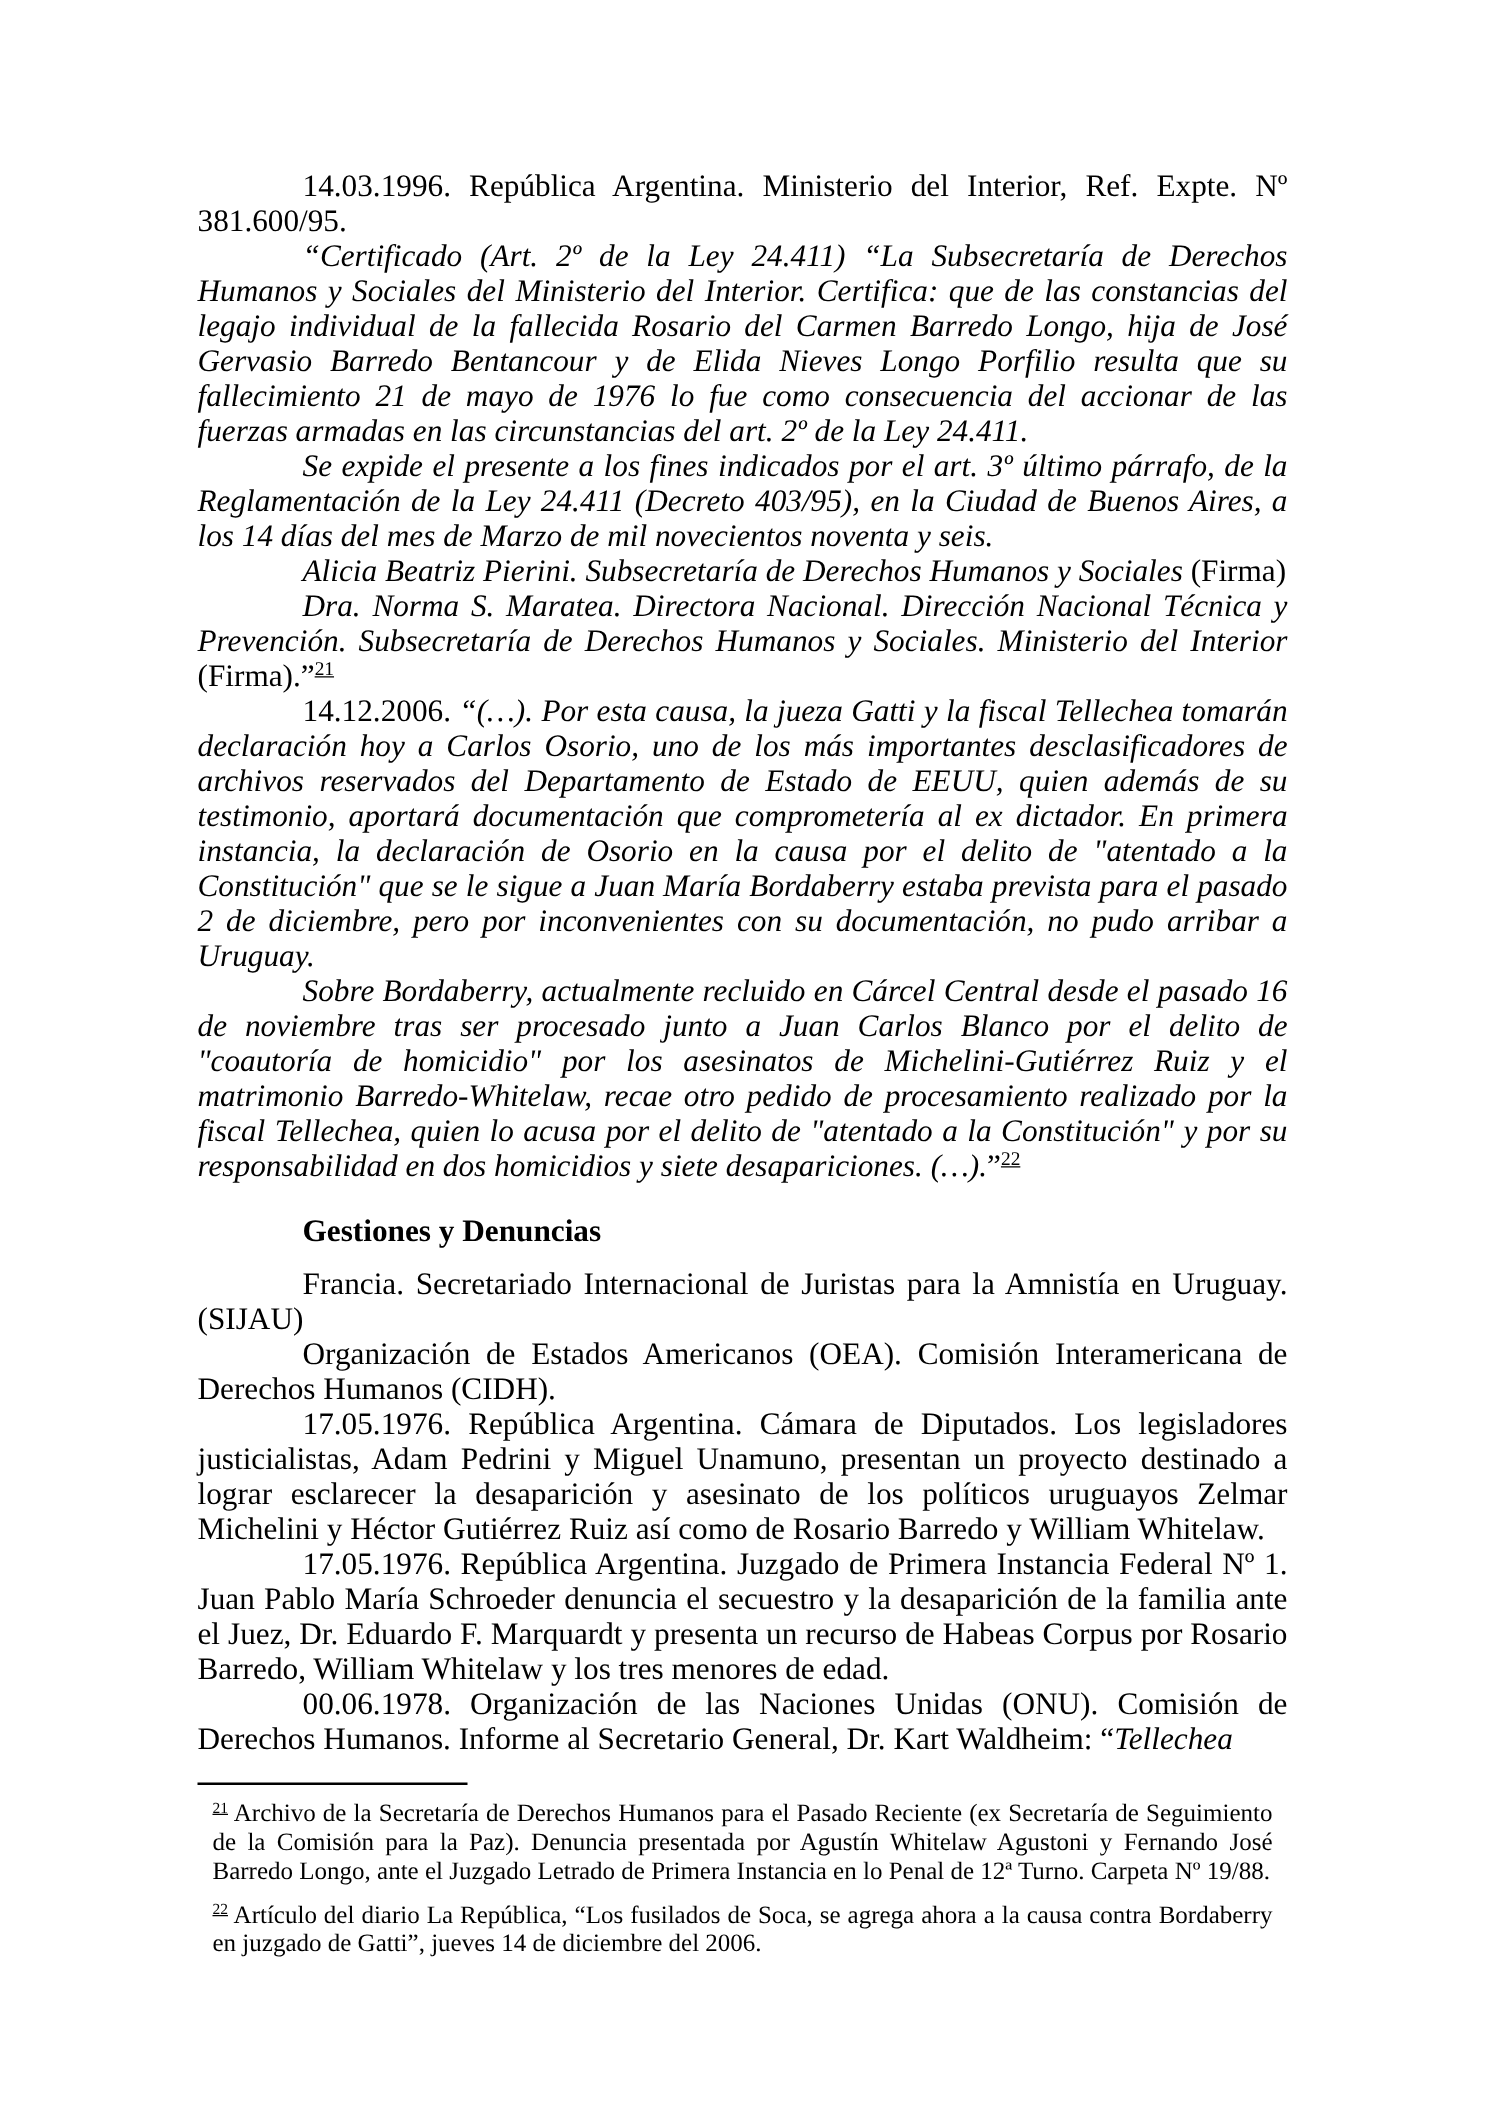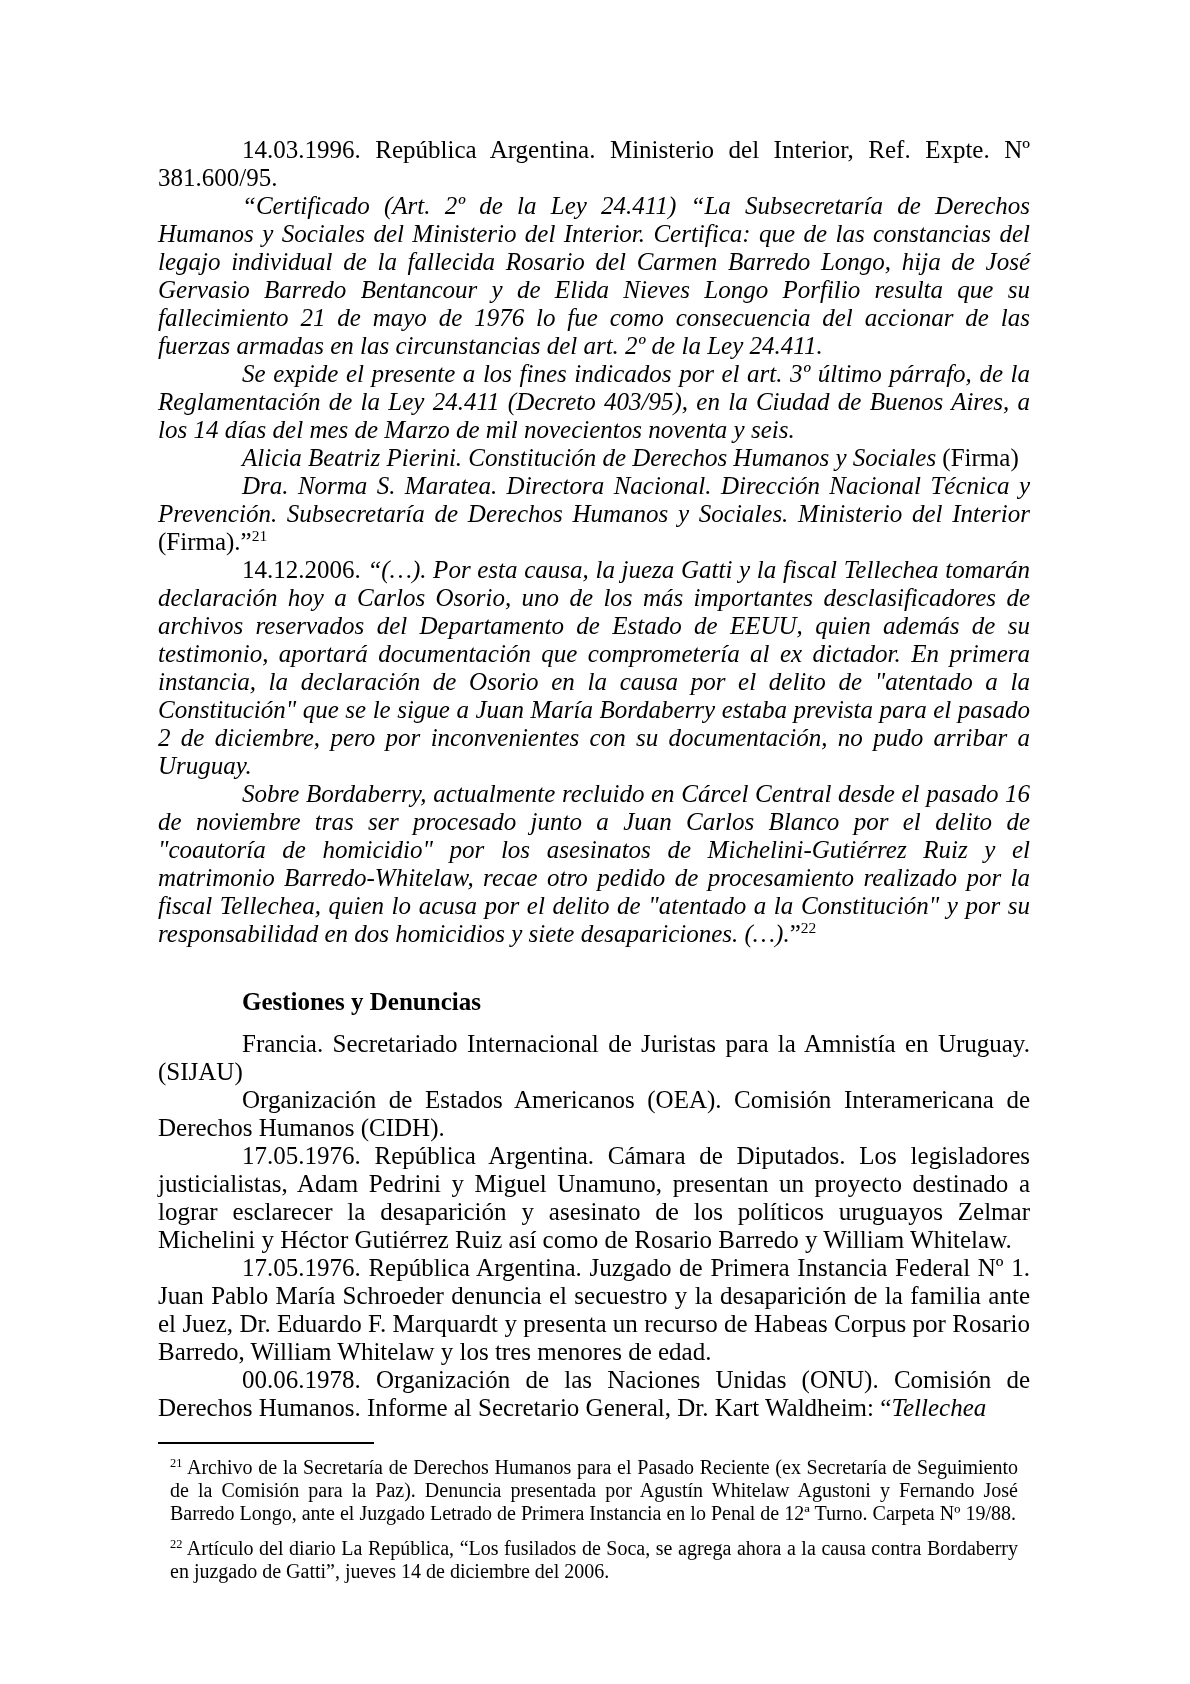--- a/index.html
+++ b/index.html
@@ -24,30 +24,31 @@
   }
   .body-text p {
     margin: 0;
     font-size: 25px;
     line-height: 28px;
     text-align: justify;
     text-indent: 84px;
   }
   .body-text p.heading {
     font-weight: 700;
-    margin-top: 40px;
+    margin-top: 24px;
     margin-bottom: 14px;
   }
   .i { font-style: italic; }
   sup {
     font-size: 62%;
     line-height: 0;
     vertical-align: baseline;
     position: relative;
     top: -0.55em;
+    text-decoration: underline;
   }
   .footnote-block {
     margin-top: 20px;
   }
   .fn-rule {
     width: 216px;
     height: 0;
     border-top: 2px solid #000000;
     margin: 0 0 7px 0;
   }
@@ -60,21 +61,21 @@
 </style>
 </head>
 <body>
 
 <div class="page">
   <div class="text-col">
     <div class="body-text">
         <p><span>14.03.1996. República Argentina. Ministerio del Interior, Ref. Expte. Nº 381.600/95.</span></p>
         <p><span class="i">“Certificado (Art. 2º de la Ley 24.411) “La Subsecretaría de Derechos Humanos y Sociales del Ministerio del Interior. Certifica: que de las constancias del legajo individual de la fallecida Rosario del Carmen Barredo Longo, hija de José Gervasio Barredo Bentancour y de Elida Nieves Longo Porfilio resulta que su fallecimiento 21 de mayo de 1976 lo fue como consecuencia del accionar de las fuerzas armadas en las circunstancias del art. 2º de la Ley 24.411.</span></p>
         <p><span class="i">Se expide el presente a los fines indicados por el art. 3º último párrafo, de la Reglamentación de la Ley 24.411 (Decreto 403/95), en la Ciudad de Buenos Aires, a los 14 días del mes de Marzo de mil novecientos noventa y seis.</span></p>
-        <p><span class="i">Alicia Beatriz Pierini. Constitución de Derechos Humanos y Sociales </span><span>(Firma)</span></p>
+        <p><span class="i">Alicia Beatriz Pierini. Subsecretaría de Derechos Humanos y Sociales </span><span>(Firma)</span></p>
         <p><span class="i">Dra. Norma S. Maratea. Directora Nacional. Dirección Nacional Técnica y Prevención. Subsecretaría de Derechos Humanos y Sociales. Ministerio del Interior </span><span>(Firma).”</span><sup>21</sup></p>
         <p><span>14.12.2006. </span><span class="i">“(…). Por esta causa, la jueza Gatti y la fiscal Tellechea tomarán declaración hoy a Carlos Osorio, uno de los más importantes desclasificadores de archivos reservados del Departamento de Estado de EEUU, quien además de su testimonio, aportará documentación que comprometería al ex dictador. En primera instancia, la declaración de Osorio en la causa por el delito de "atentado a la Constitución" que se le sigue a Juan María Bordaberry estaba prevista para el pasado 2 de diciembre, pero por inconvenientes con su documentación, no pudo arribar a Uruguay.</span></p>
         <p><span class="i">Sobre Bordaberry, actualmente recluido en Cárcel Central desde el pasado 16 de noviembre tras ser procesado junto a Juan Carlos Blanco por el delito de "coautoría de homicidio" por los asesinatos de Michelini-Gutiérrez Ruiz y el matrimonio Barredo-Whitelaw, recae otro pedido de procesamiento realizado por la fiscal Tellechea, quien lo acusa por el delito de "atentado a la Constitución" y por su responsabilidad en dos homicidios y siete desapariciones. (…).</span><span>”</span><sup>22</sup></p>
         <p class="heading">Gestiones y Denuncias</p>
         <p><span>Francia. Secretariado Internacional de Juristas para la Amnistía en Uruguay. (SIJAU)</span></p>
         <p><span>Organización de Estados Americanos (OEA). Comisión Interamericana de Derechos Humanos (CIDH).</span></p>
         <p><span>17.05.1976. República Argentina. Cámara de Diputados. Los legisladores justicialistas, Adam Pedrini y Miguel Unamuno, presentan un proyecto destinado a lograr esclarecer la desaparición y asesinato de los políticos uruguayos Zelmar Michelini y Héctor Gutiérrez Ruiz así como de Rosario Barredo y William Whitelaw.</span></p>
         <p><span>17.05.1976. República Argentina. Juzgado de Primera Instancia Federal Nº 1. Juan Pablo María Schroeder denuncia el secuestro y la desaparición de la familia ante el Juez, Dr. Eduardo F. Marquardt y presenta un recurso de Habeas Corpus por Rosario Barredo, William Whitelaw y los tres menores de edad.</span></p>
         <p><span>00.06.1978. Organización de las Naciones Unidas (ONU). Comisión de Derechos Humanos. Informe al Secretario General, Dr. Kart Waldheim: “</span><span class="i">Tellechea</span></p>
       </div>

